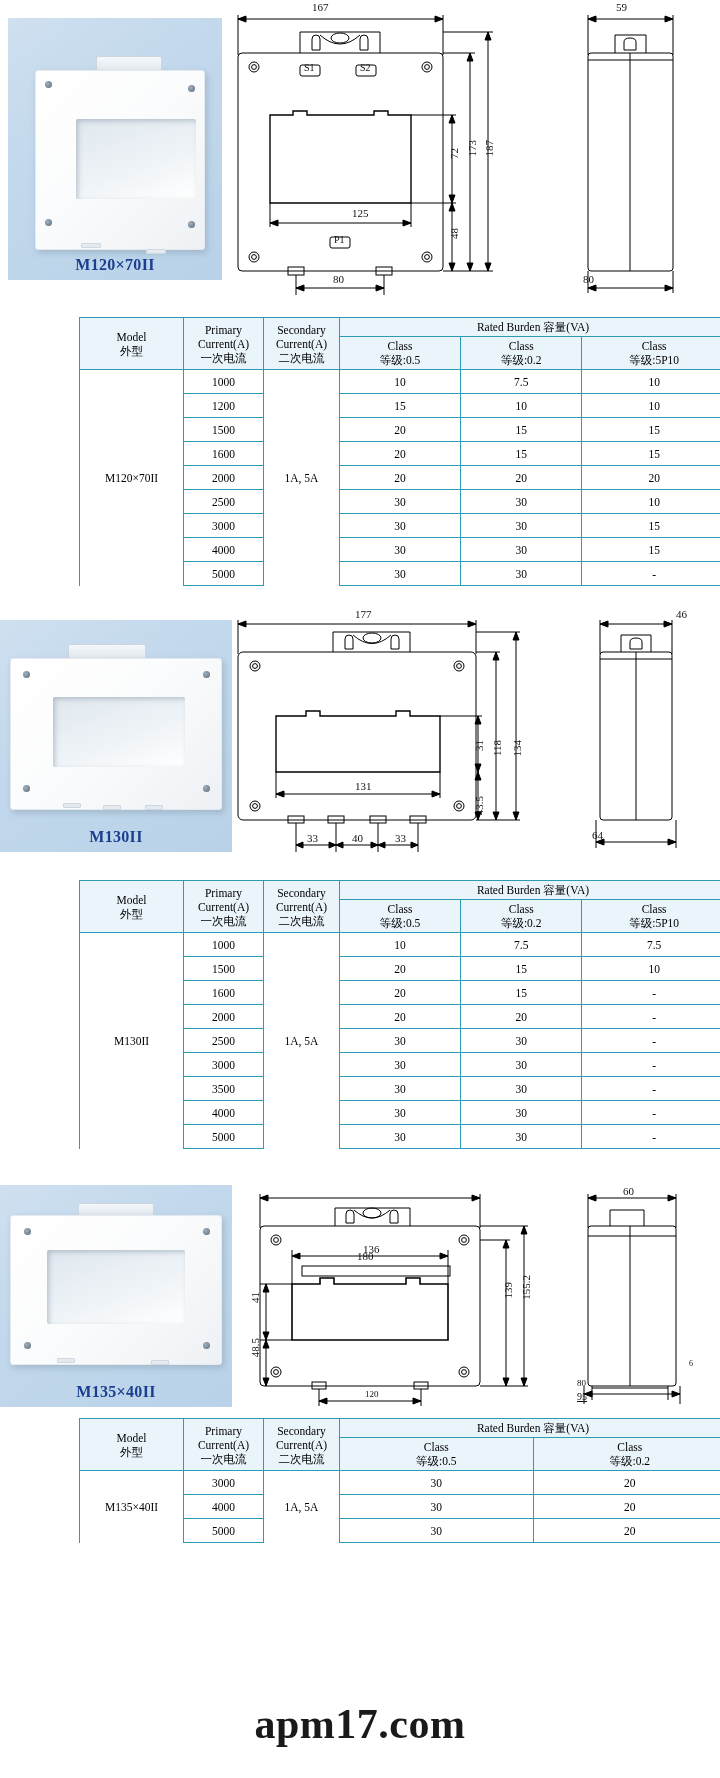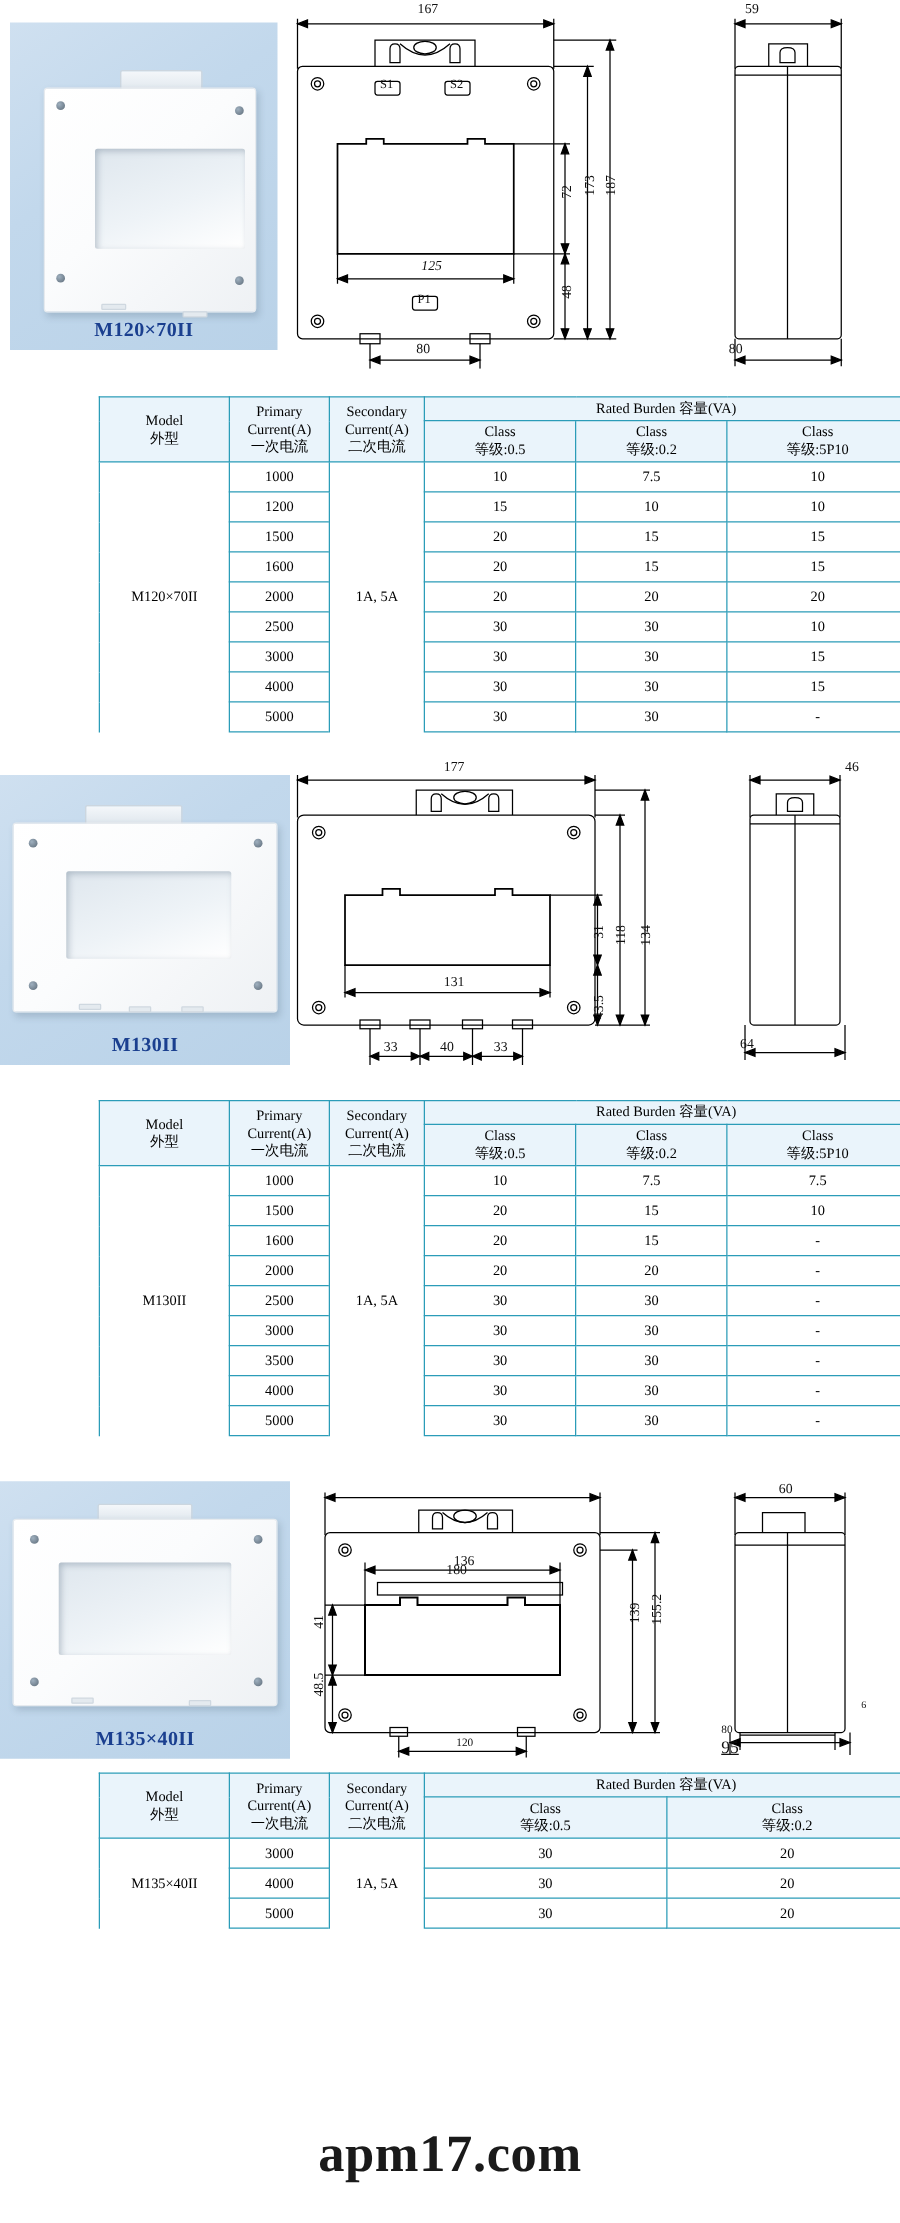--- a/index.html
+++ b/index.html
@@ -200,31 +200,31 @@
     <line x1="360" y1="283" x2="445" y2="283"></line>
     <path d="M360 283 l8 -3 v6 Z" fill="#000"></path>
     <path d="M445 283 l-8 -3 v6 Z" fill="#000"></path>
     <line x1="360" y1="10" x2="360" y2="50"></line>
     <line x1="445" y1="10" x2="445" y2="50"></line>
     <line x1="360" y1="14" x2="445" y2="14"></line>
     <path d="M360 14 l8 -3 v6 Z" fill="#000"></path>
     <path d="M445 14 l-8 -3 v6 Z" fill="#000"></path>
   </g>
 </svg>
-<div class="dim-label" style="left:334px; top:1px;">167</div>
-<div class="dim-label" style="left:337px; top:207px;font-style:italic;">125</div>
+<div class="dim-label" style="left:312px; top:1px;">167</div>
+<div class="dim-label" style="left:352px; top:207px;">125</div>
 <div class="dim-label" style="left:333px; top:273px;">80</div>
 <div class="dim-label vert" style="left:483px; top:140px;">187</div>
 <div class="dim-label vert" style="left:466px; top:140px;">173</div>
 <div class="dim-label vert" style="left:448px; top:148px;">72</div>
 <div class="dim-label vert" style="left:448px; top:228px;">48</div>
 <div class="dim-label" style="left:304px; top:62px; font-size:10px;">S1</div>
 <div class="dim-label" style="left:360px; top:62px; font-size:10px;">S2</div>
 <div class="dim-label" style="left:334px; top:234px; font-size:10px;">P1</div>
-<div class="dim-label" style="left:596px; top:1px;">59</div>
+<div class="dim-label" style="left:616px; top:1px;">59</div>
 <div class="dim-label" style="left:583px; top:273px;">80</div>
 
 <div class="tbl-wrap" style="top:317px;">
 <table class="spec">
   <thead>
     <tr>
       <th rowspan="2" style="width:104px;">
         <span>Model</span><br><span>外型</span>
       </th>
       <th rowspan="2" style="width:80px;">
@@ -585,21 +585,21 @@
 </svg>
 <div class="dim-label" style="left:357px; top:1250px;">180</div>
 <div class="dim-label" style="left:363px; top:1243px;">136</div>
 <div class="dim-label" style="left:365px; top:1389px; font-size:9px;">120</div>
 <div class="dim-label vert" style="left:520px; top:1275px;">155.2</div>
 <div class="dim-label vert" style="left:502px; top:1282px;">139</div>
 <div class="dim-label vert" style="left:249px; top:1292px;">41</div>
 <div class="dim-label vert" style="left:249px; top:1338px;">48.5</div>
 <div class="dim-label" style="left:623px; top:1185px;">60</div>
 <div class="dim-label" style="left:577px; top:1378px; font-size:9px;">80</div>
-<div class="dim-label" style="left:577px; top:1391px; font-size:14px;text-decoration:underline;">95</div>
+<div class="dim-label" style="left:577px; top:1391px; font-size:10px;text-decoration:underline;">95</div>
 <div class="dim-label" style="left:689px; top:1359px; font-size:8px;">6</div>
 
 <div class="tbl-wrap" style="top:1418px;">
 <table class="spec">
   <thead>
     <tr>
       <th rowspan="2" style="width:104px;">
         <span>Model</span><br><span>外型</span>
       </th>
       <th rowspan="2" style="width:80px;">

